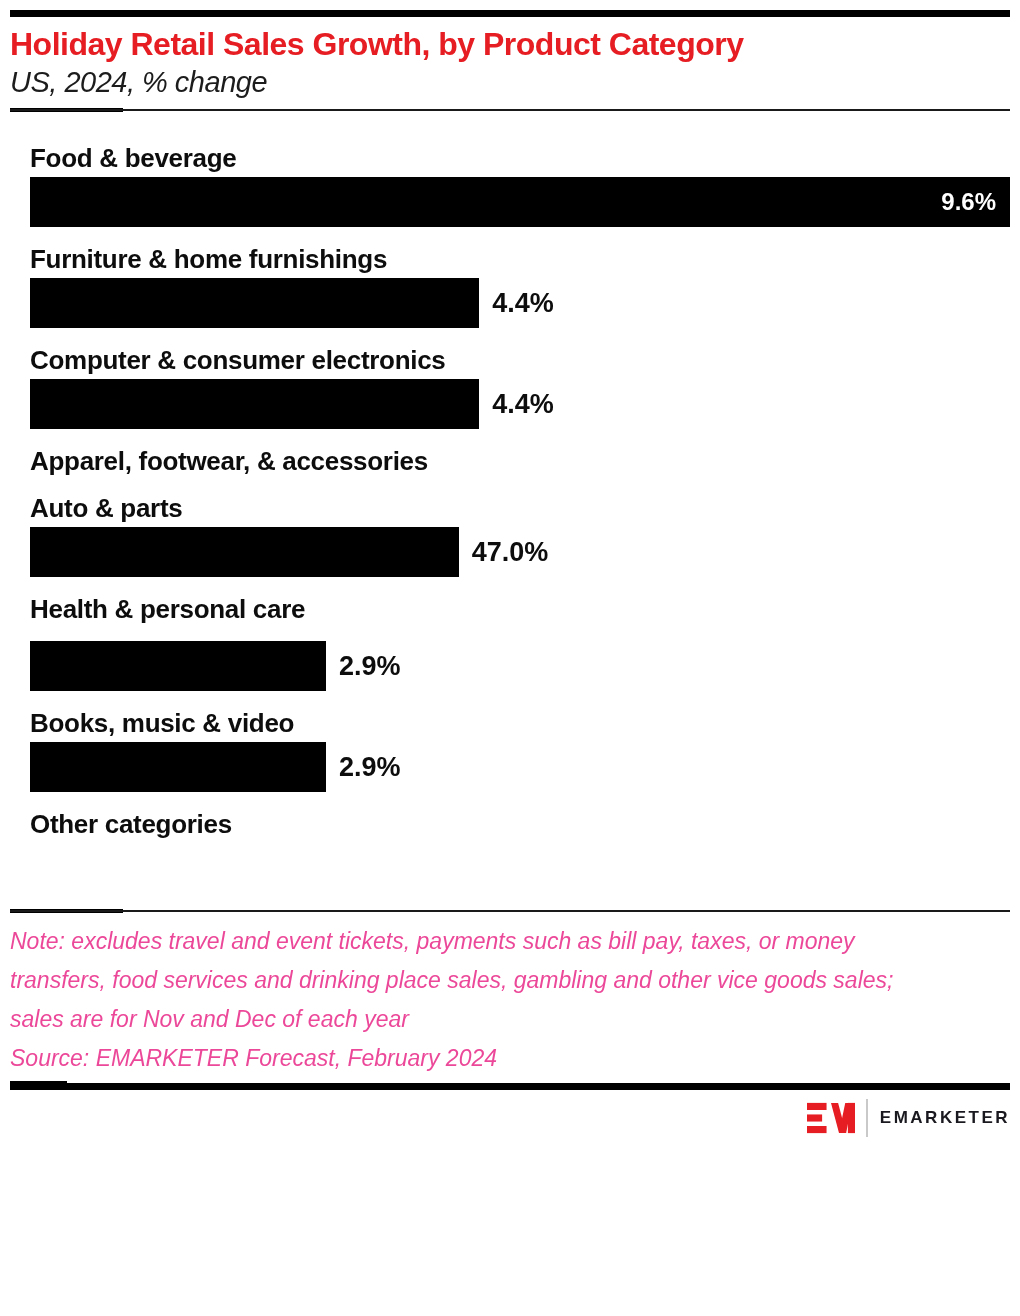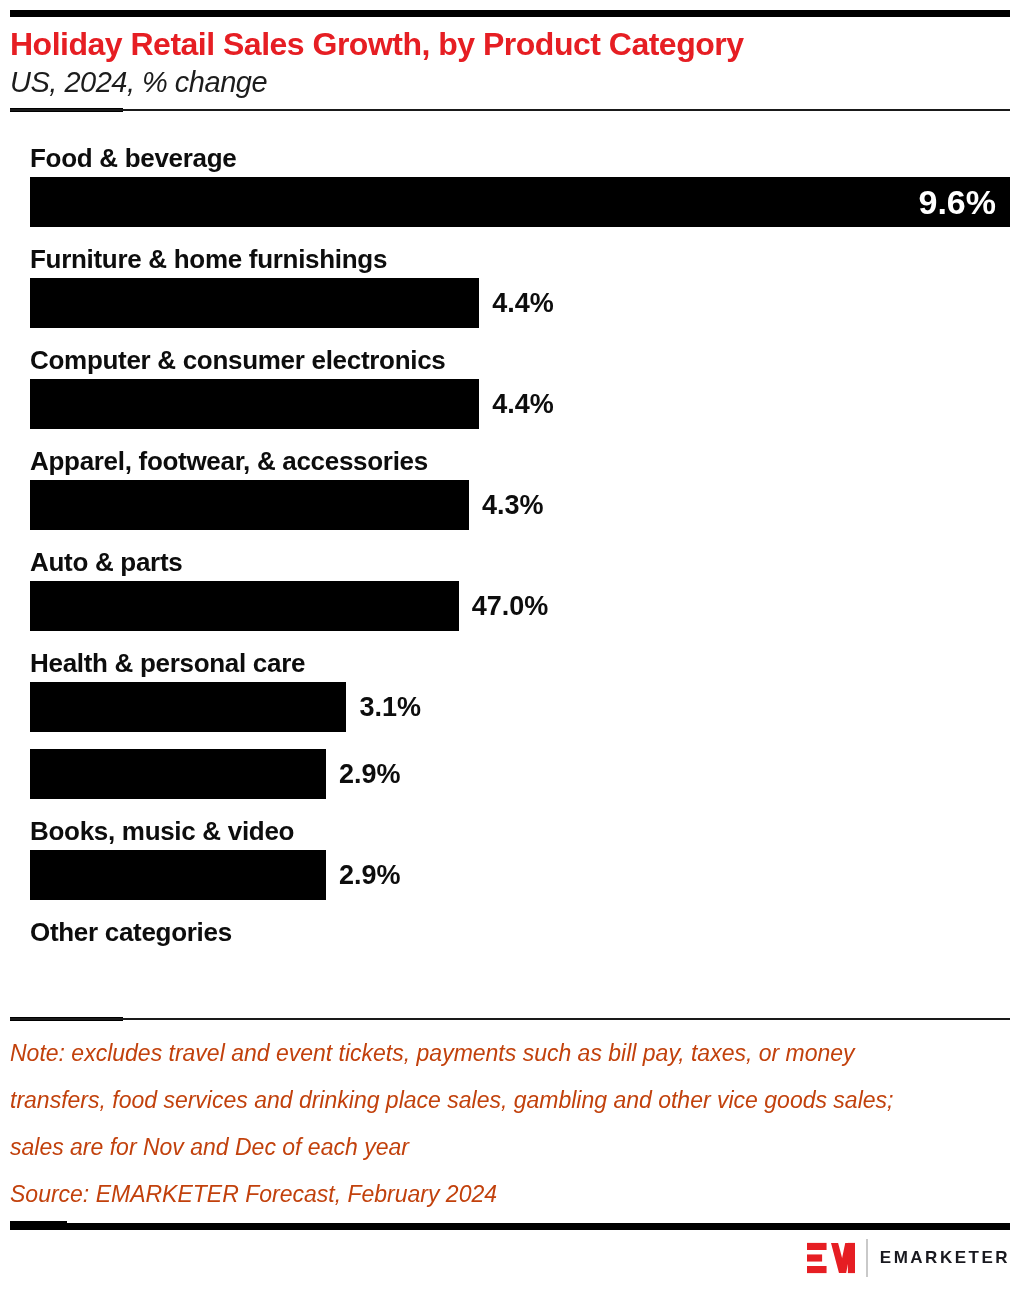--- a/index.html
+++ b/index.html
@@ -87,30 +87,30 @@
     color: #0d0d0d;
     white-space: nowrap;
   }
   .bar-row.inside .value-label {
     position: absolute;
     right: 14px;
     top: 50%;
     transform: translateY(-50%);
     margin-left: 0;
     color: #ffffff;
-    font-size: 34px;
+    font-size: 24px;
   }
   
   .rule.pre-note { margin-top: 70px; }
   .footnote {
     margin-top: 9px;
     font-style: italic;
     font-size: 23px;
-    line-height: 47px;
-    color: #c2410c;
+    line-height: 39px;
+    color: #ec4899;
   }
   .footnote .note { max-width: 905px; }
   
   .footerbar {
     position: relative;
     margin-top: 5px;
     height: 7px;
     background: #000000;
   }
   .footerbar .thick {
@@ -175,40 +175,32 @@
     <div class="bar-group">
       <div class="cat-label">Computer &amp; consumer electronics</div>
       <div class="bar-row">
         <div class="bar" style="width: 45.8333%;"></div>
         <div class="value-label">4.4%</div>
       </div>
     </div>
 
     <div class="bar-group">
       <div class="cat-label">Apparel, footwear, &amp; accessories</div>
-      <div class="bar-row">
-        <div class="bar" style="width: 44.7917%;"></div>
-        <div class="value-label">4.3%</div>
-      </div>
     </div>
 
     <div class="bar-group">
       <div class="cat-label">Auto &amp; parts</div>
       <div class="bar-row">
         <div class="bar" style="width: 43.75%;"></div>
         <div class="value-label">47.0%</div>
       </div>
     </div>
 
     <div class="bar-group">
       <div class="cat-label">Health &amp; personal care</div>
-      <div class="bar-row">
-        <div class="bar" style="width: 32.2917%;"></div>
-        <div class="value-label">3.1%</div>
-      </div>
     </div>
 
     <div class="bar-group">
       <div class="bar-row">
         <div class="bar" style="width: 30.2083%;"></div>
         <div class="value-label">2.9%</div>
       </div>
     </div>
 
     <div class="bar-group">

